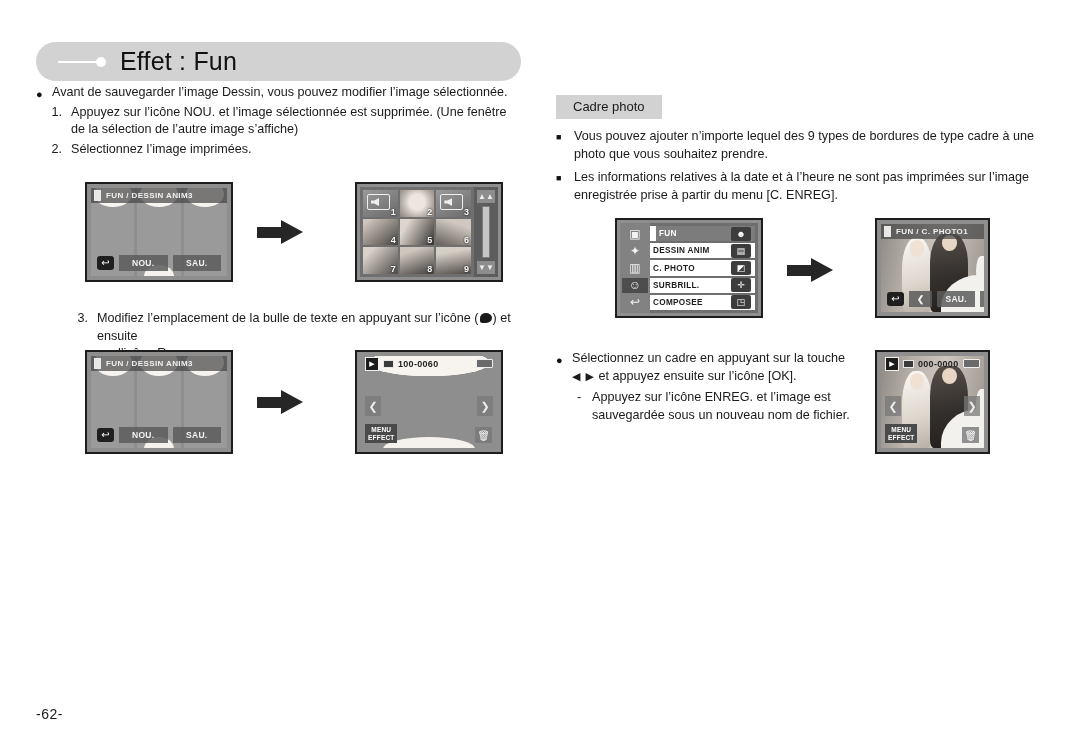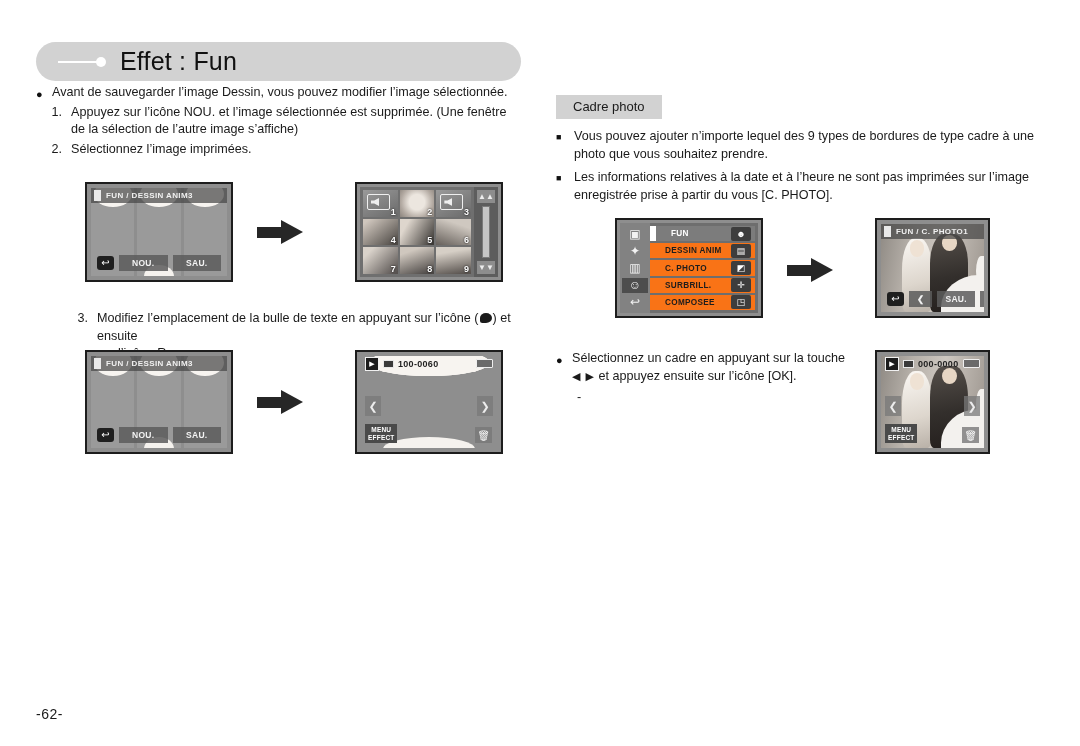--- a/index.html
+++ b/index.html
@@ -266,26 +266,26 @@
     flex: 1; display: flex; align-items: center; justify-content: center;
     font-size: 12px; color: #f2f2f2;
   }
   .mi.sel { background: #4d4d4d; }
   .menu-items {
     flex: 1; display: flex; flex-direction: column; gap: 2px;
     padding: 3px 3px 3px 0;
   }
   .mrow {
     flex: 1; display: flex; align-items: center;
-    background: #f97316; position: relative;
+    background: #ffffff; position: relative;
   }
   .mrow.head { background: #7c7c7c; }
   .mrow .mark { width: 6px; height: 100%; background: #ffffff; }
   .mrow .mlabel {
-    flex: 1; padding-left: 15px;
+    flex: 1; padding-left: 3px;
     font-size: 8.2px; font-weight: bold; letter-spacing: 0.3px; color: #1d1d1d;
   }
   .mrow.head .mlabel { color: #ffffff; }
   .mrow .mic {
     width: 20px; height: 14px; margin-right: 4px;
     background: #3d3d3d; color: #fff;
     display: flex; align-items: center; justify-content: center;
     font-size: 9px; border-radius: 2px;
   }
 
@@ -388,35 +388,39 @@
       <div>
         <div class="bullet-text">Vous pouvez ajouter n’importe lequel des 9 types de bordures de type cadre à une</div>
         <div class="bullet-text">photo que vous souhaitez prendre.</div>
       </div>
     </div>
 
     <div class="bullet-row" style="margin-top:6px">
       <div class="bullet-sq">■</div>
       <div>
         <div class="bullet-text">Les informations relatives à la date et à l’heure ne sont pas imprimées sur l’image</div>
-        <div class="bullet-text">enregistrée prise à partir du vous [C. PHOTO].</div>
+        <div class="bullet-text">enregistrée prise à partir du menu [C. ENREG].</div>
       </div>
     </div>
   </div>
 
   <div style="position:absolute; left:556px; top:350px; width:330px;">
     <div class="bullet-row">
       <div class="bullet-dot">●</div>
       <div>
         <div class="bullet-text">Sélectionnez un cadre en appuyant sur la touche</div>
         <div class="bullet-text"><span class="tri">◀ ▶</span> <span>et appuyez ensuite sur l’icône [OK].</span></div>
       </div>
     </div>
     <div class="dash-row" style="margin-left:16px">
       <div class="dash-lbl">-</div>
+      <div>
+        <div class="dash-text">Appuyez sur l’icône ENREG. et l’image est</div>
+        <div class="dash-text">sauvegardée sous un nouveau nom de fichier.</div>
+      </div>
     </div>
   </div>
 
   <div class="lcd" style="left:85px; top:182px; width:148px; height:100px;">
     <div class="lcd-inner">
       <div class="strip">
         <div class="pane pane-a">
             <div class="cap-white"></div>
           </div>
         <div class="pane pane-b">

